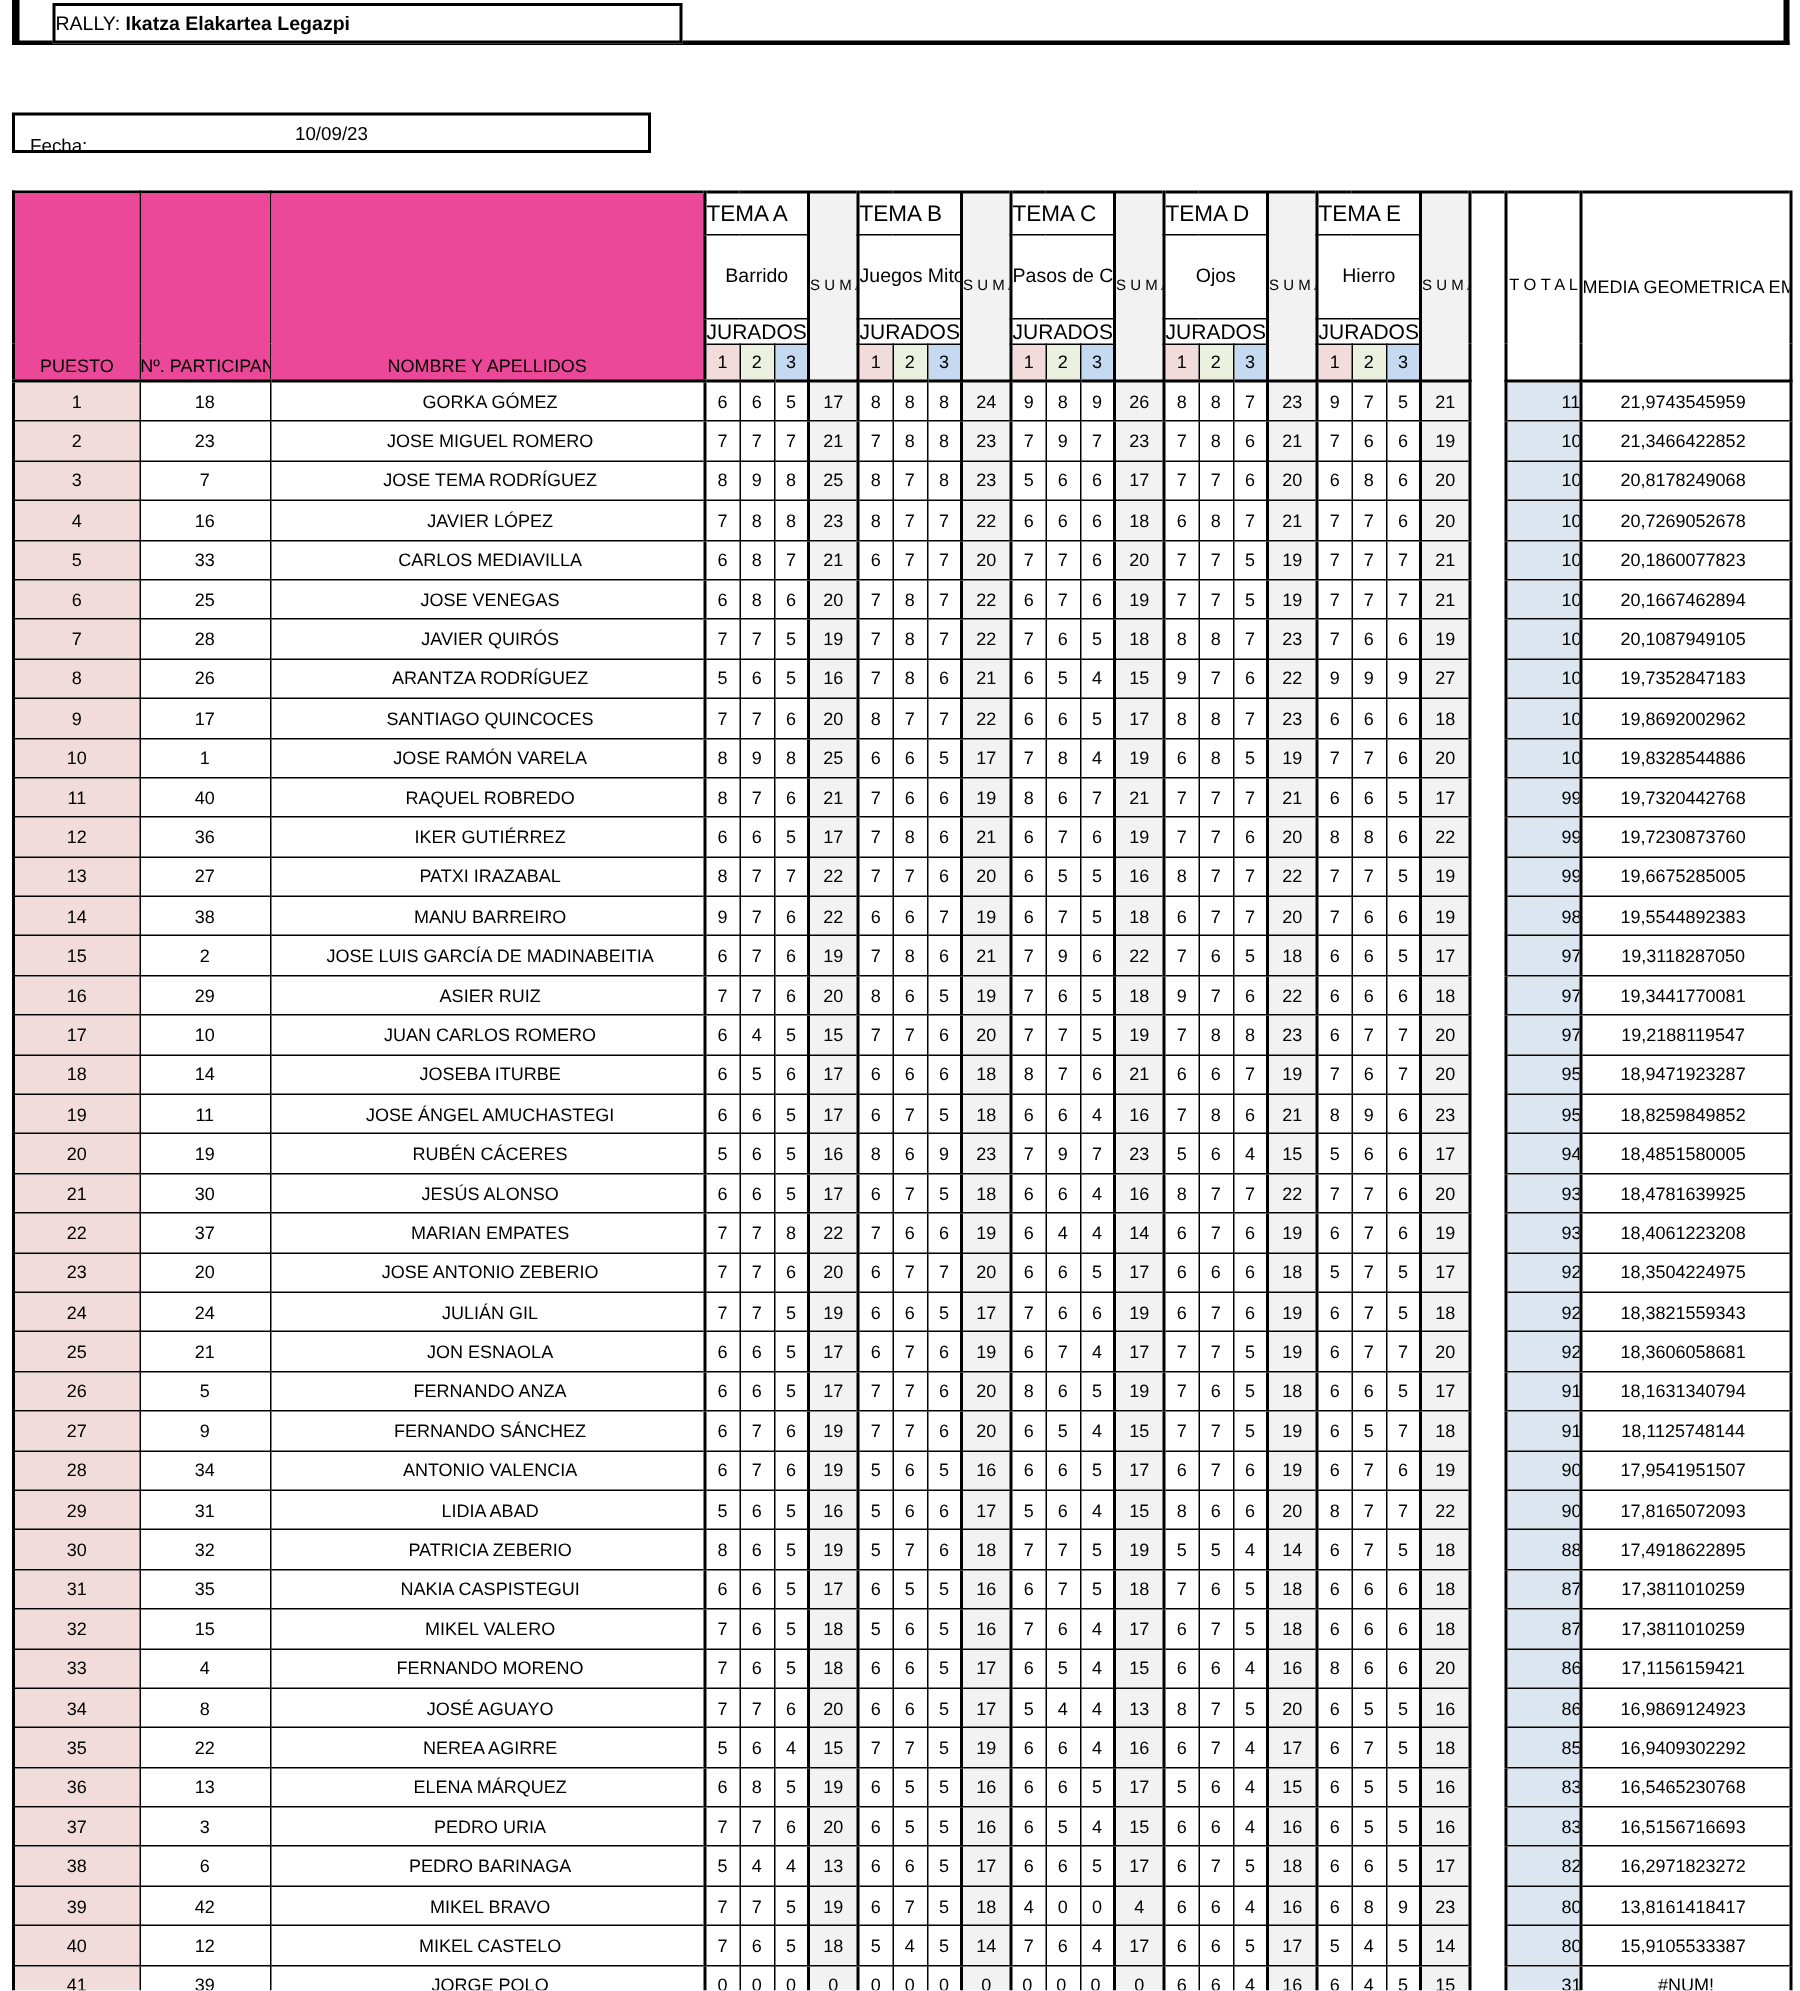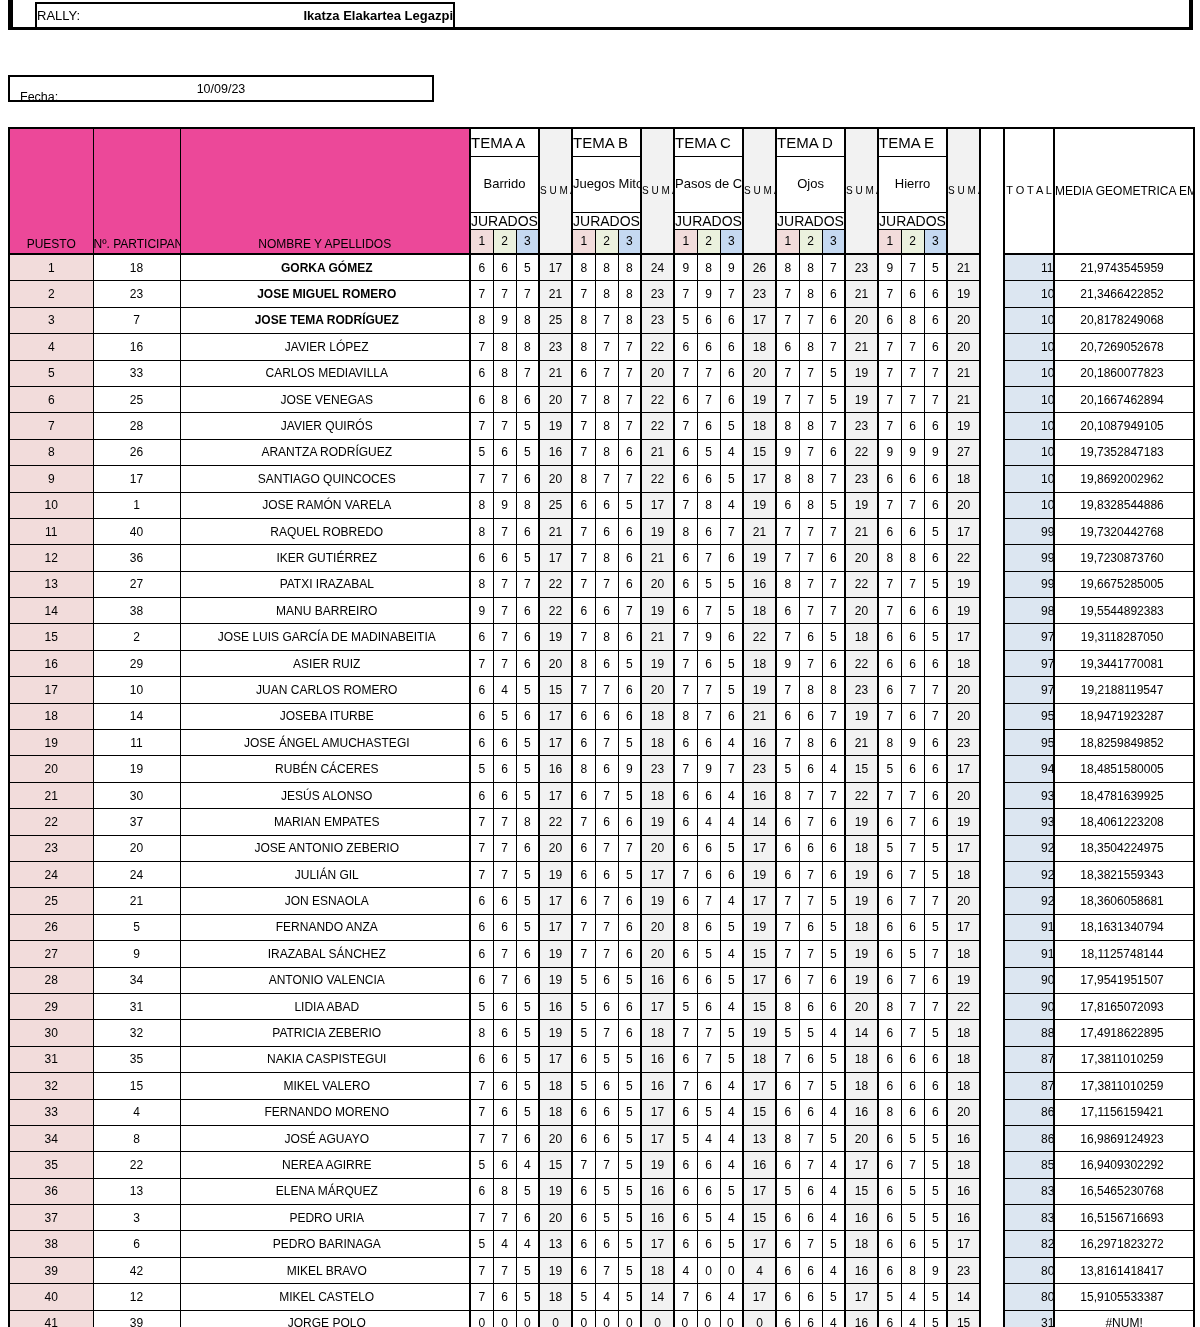--- a/index.html
+++ b/index.html
@@ -1,21 +1,21 @@
 <!DOCTYPE html>
 <html style="--suma-bg: #F2F2F2; --puesto-bg: #F2DCDB; --total-bg: #DCE6F1;"><head>
 <meta charset="utf-8">
 <style>
   html,body{margin:0;padding:0;background:#fff;}
   .page{position:relative;width:1200px;height:1327px;background:#fff;
         font-family:"Liberation Sans",sans-serif;color:#000;overflow:hidden;}
   .top-band{position:absolute;left:8px;top:0;width:1185px;height:30px;box-sizing:border-box;
             border-left:5px solid #000;border-right:4px solid #000;border-bottom:3px solid #000;background:#fff;}
   .rally-box{position:absolute;left:35px;top:2px;width:420px;height:27px;box-sizing:border-box;
-             border:2px solid #000;background:#fff;display:flex;align-items:center;justify-content:space-between;
+             border:2px solid #000;background:#fff;display:flex;align-items:center;justify-content:flex-start;
              font-size:13px;white-space:pre;}
   .rally-value{font-weight:bold;}
   .fecha-box{position:absolute;left:8px;top:75px;width:426px;height:27px;box-sizing:border-box;
              border:2px solid #000;background:#fff;display:flex;align-items:center;font-size:12.5px;}
   .fecha-label{position:absolute;left:10px;margin-top:16px;}
   .fecha-value{width:100%;text-align:center;}
   table.tbl{position:absolute;left:8px;top:127px;width:1185px;border-collapse:collapse;table-layout:fixed;
             border:2px solid #000;background:#fff;}
   .tbl th,.tbl td{border:1px solid #000;padding:0;overflow:hidden;white-space:nowrap;font-weight:normal;}
   .tL{border-left:2px solid #000 !important;}
@@ -28,21 +28,21 @@
   .jur-label{font-size:14px;text-align:right;vertical-align:bottom;border-top:none;padding-bottom:2px;}
   .jur-num{font-size:12px;text-align:center;vertical-align:middle;}
   .suma-head{background:var(--suma-bg);font-size:10px;line-height:1.2;text-align:center;vertical-align:middle;white-space:pre-line;}
   .total-head{font-weight:bold;font-size:11px;line-height:1.4;text-align:center;vertical-align:middle;white-space:pre-line;background:#fff;}
   .media-head{font-size:12px;line-height:1.4;text-align:center;vertical-align:middle;white-space:pre-line;background:#fff;}
   .spacer{border-top:none !important;border-bottom:none !important;border-left:none;border-right:none;background:#fff;}
   
   .tbl tbody td{font-size:12px;text-align:center;height:25.4px;}
   td.puesto{background:var(--puesto-bg);}
   td.nombre{text-align:left;padding-left:4px;font-size:11.5px;}
-  td.nombre.b{font-weight:bold;}
+  td.nombre.b{font-weight:normal;}
   td.sum{background:var(--suma-bg);}
   td.total{background:var(--total-bg);padding-left:36px;}
   td.media{text-align:right;padding-right:4px;font-size:11.5px;}
   td.media.err{text-align:center;padding-right:0;}
   td.dash{border-left:1px dashed #9a9a9a;}
   td.smallv{font-size:9px;text-align:right;padding-right:2px;}
 </style>
 </head>
 <body>
 
@@ -888,21 +888,21 @@
           <td class="jur">6</td>
           <td class="jur">5</td>
           <td class="sum tL tR">17</td>
           <td class="spacer"></td>
           <td class="total tL tR">91</td>
           <td class="media tR">18,1631340794</td>
         </tr>
         <tr>
           <td class="puesto">27</td>
           <td class="num">9</td>
-          <td class="nombre">IRAZABAL SÁNCHEZ</td>
+          <td class="nombre">FERNANDO SÁNCHEZ</td>
           <td class="jur tL">6</td>
           <td class="jur">7</td>
           <td class="jur">6</td>
           <td class="sum tL tR">19</td>
           <td class="jur tL">7</td>
           <td class="jur">7</td>
           <td class="jur">6</td>
           <td class="sum tL tR">20</td>
           <td class="jur tL">6</td>
           <td class="jur">5</td>

